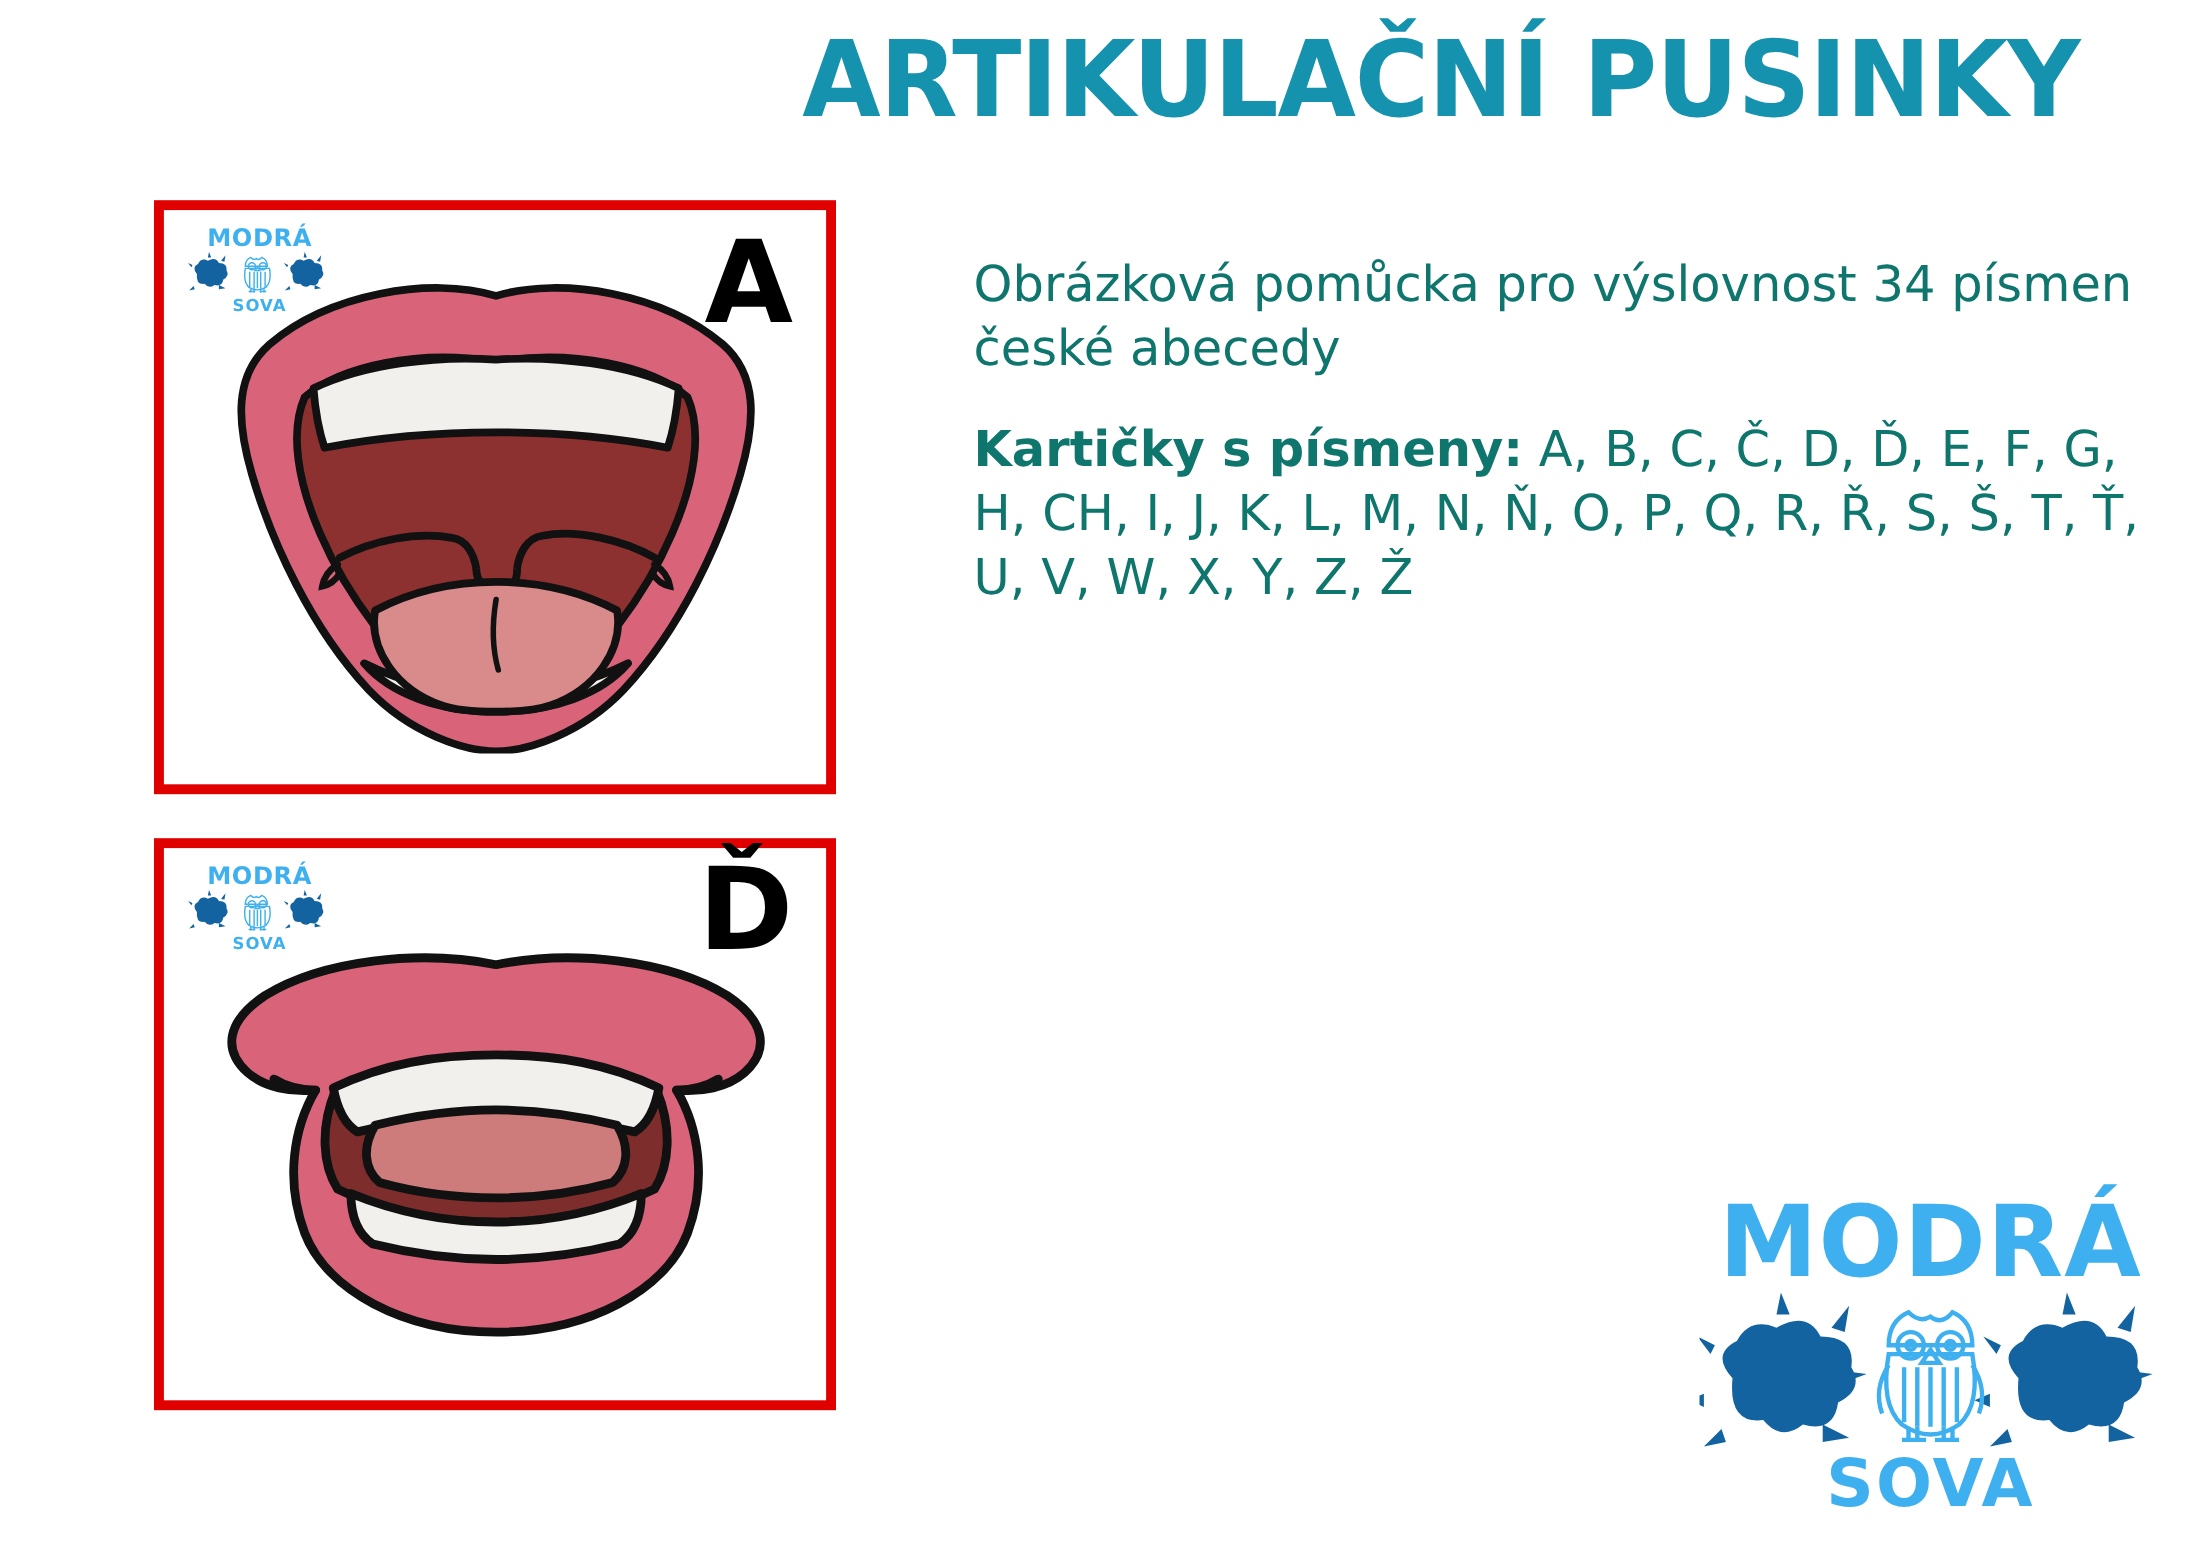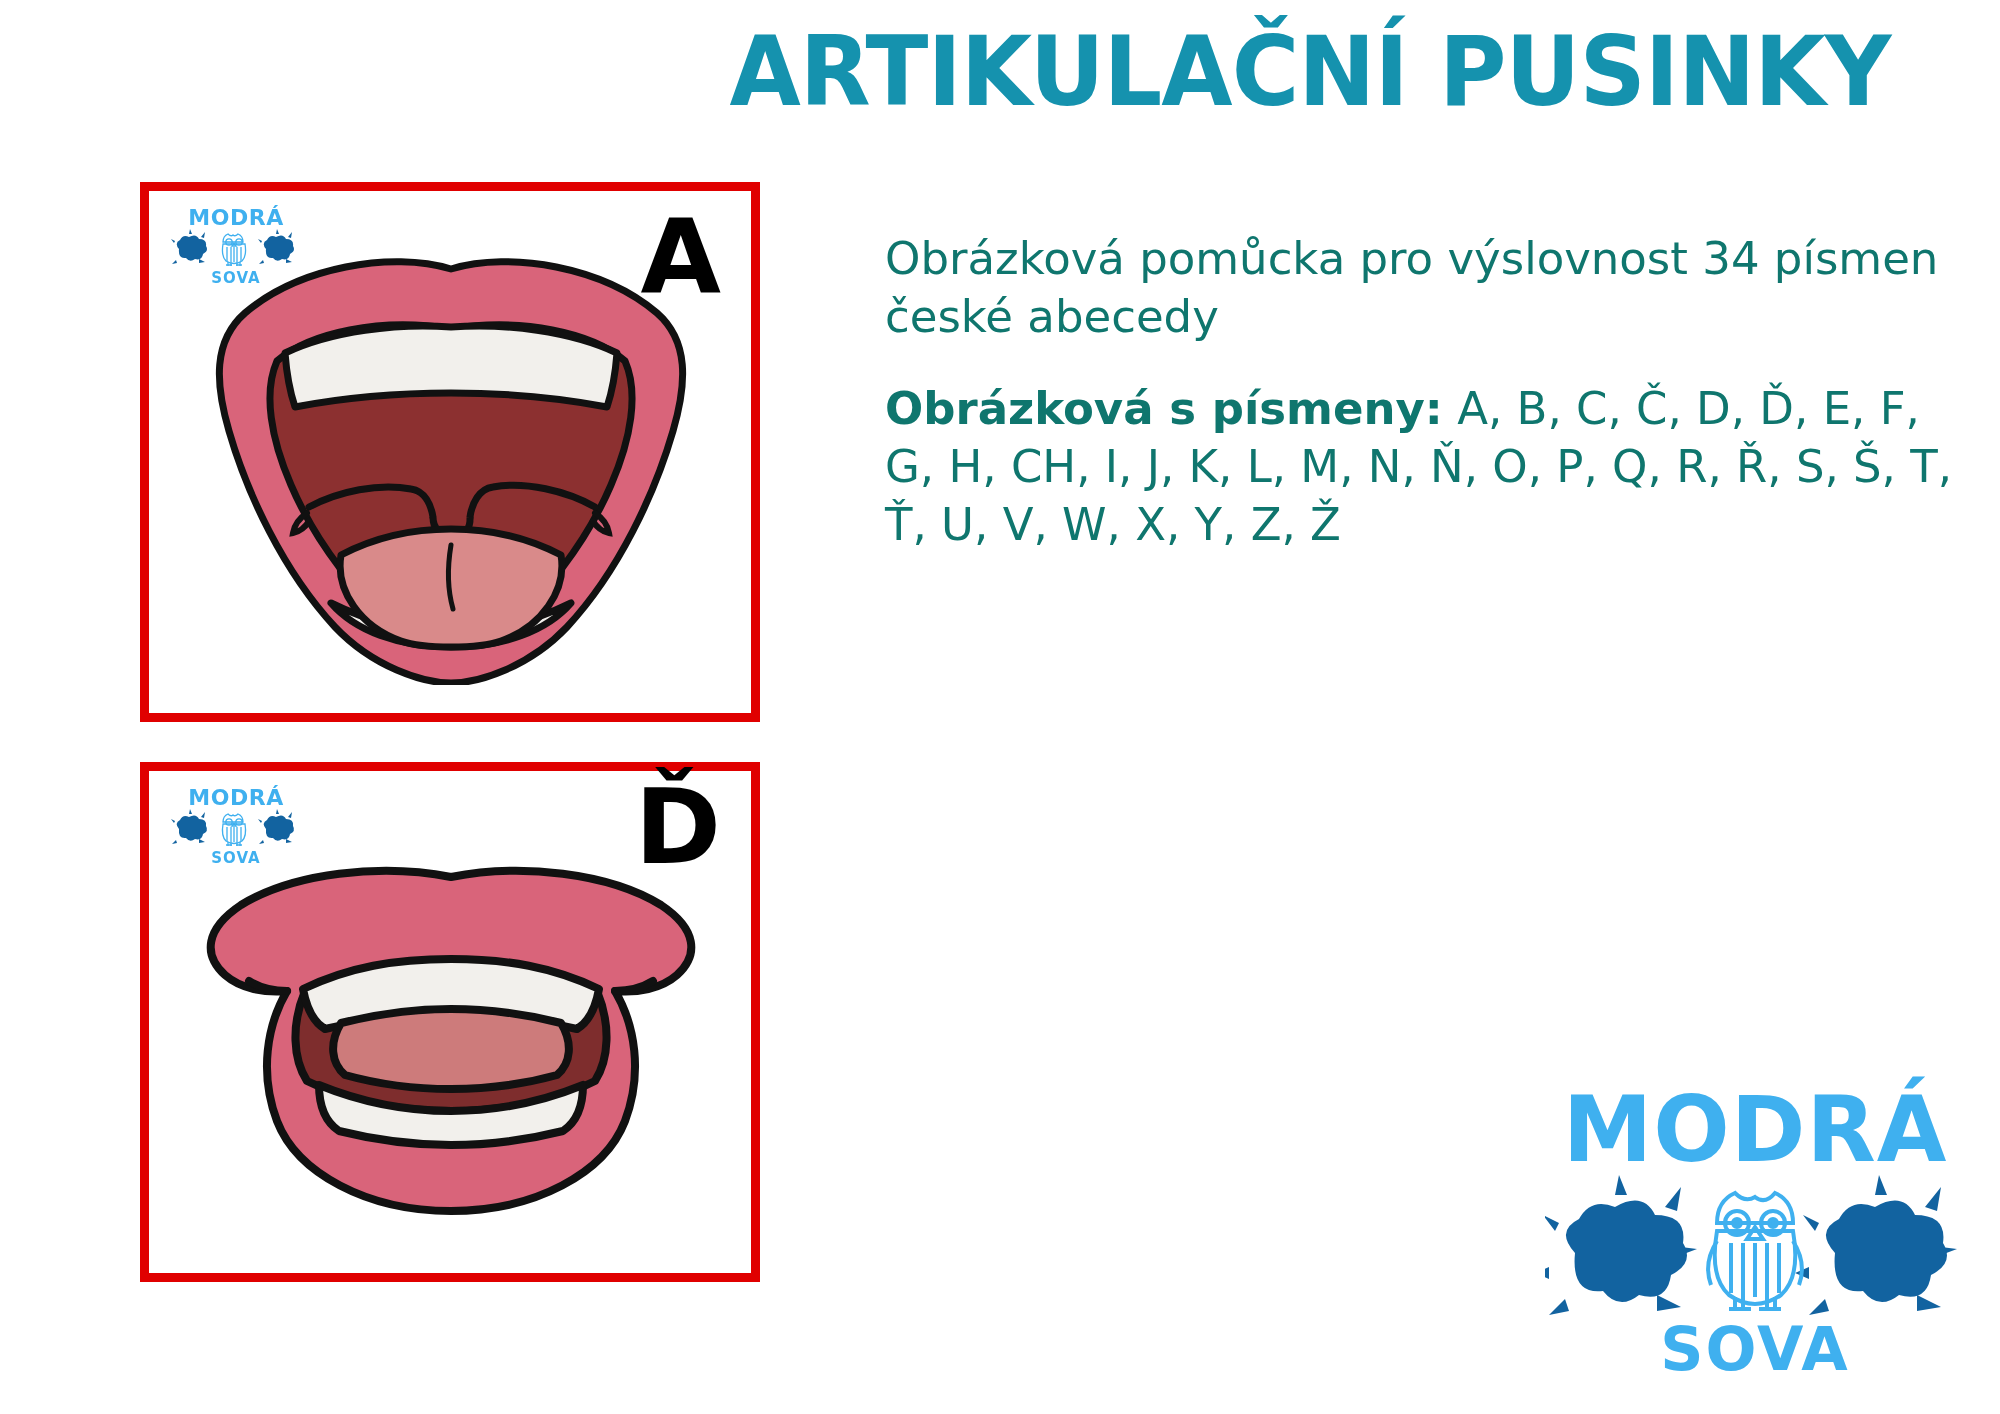--- a/index.html
+++ b/index.html
@@ -318,21 +318,21 @@
                  C136 264 128 250 128 226 Z" fill="#f2f0ec" stroke="#111111" stroke-width="8" stroke-linejoin="round"></path>
 
         <path d="M96 132 q-22 0 -38 -10" fill="none" stroke="#111111" stroke-width="8" stroke-linecap="round"></path>
         <path d="M424 132 q22 0 38 -10" fill="none" stroke="#111111" stroke-width="8" stroke-linecap="round"></path>
       </svg>
     </div>
   </div>
 
   <div class="copy">
     <p class="p1">Obrázková pomůcka pro výslovnost 34 písmen české abecedy</p>
-    <p class="letters"><span class="lead">Obrázková s písmeny:</span><span> A, B, C, Č, D, Ď, E, F, G, H, CH, I, J, K, L, M, N, Ň, O, P, Q, R, Ř, S, Š, T, Ť, U, V, W, X, Y, Z, Ž</span></p>
+    <p class="letters"><span class="lead">Kartičky s písmeny:</span><span> A, B, C, Č, D, Ď, E, F, G, H, CH, I, J, K, L, M, N, Ň, O, P, Q, R, Ř, S, Š, T, Ť, U, V, W, X, Y, Z, Ž</span></p>
   </div>
 
   <div class="logo-big">
     <div class="lb-modra">MODRÁ</div>
     <div class="lb-mid">
       <svg width="420" height="150" viewBox="0 0 420 150">
         <g fill="#1263a0">
           <path d="M30 78
                    q-20 -22 4 -34 q12 -22 36 -12 q28 -16 40 8 q32 0 28 28
                    q12 20 -12 32 q-4 28 -32 20 q-20 16 -36 -4 q-32 4 -28 -38 z"></path>

